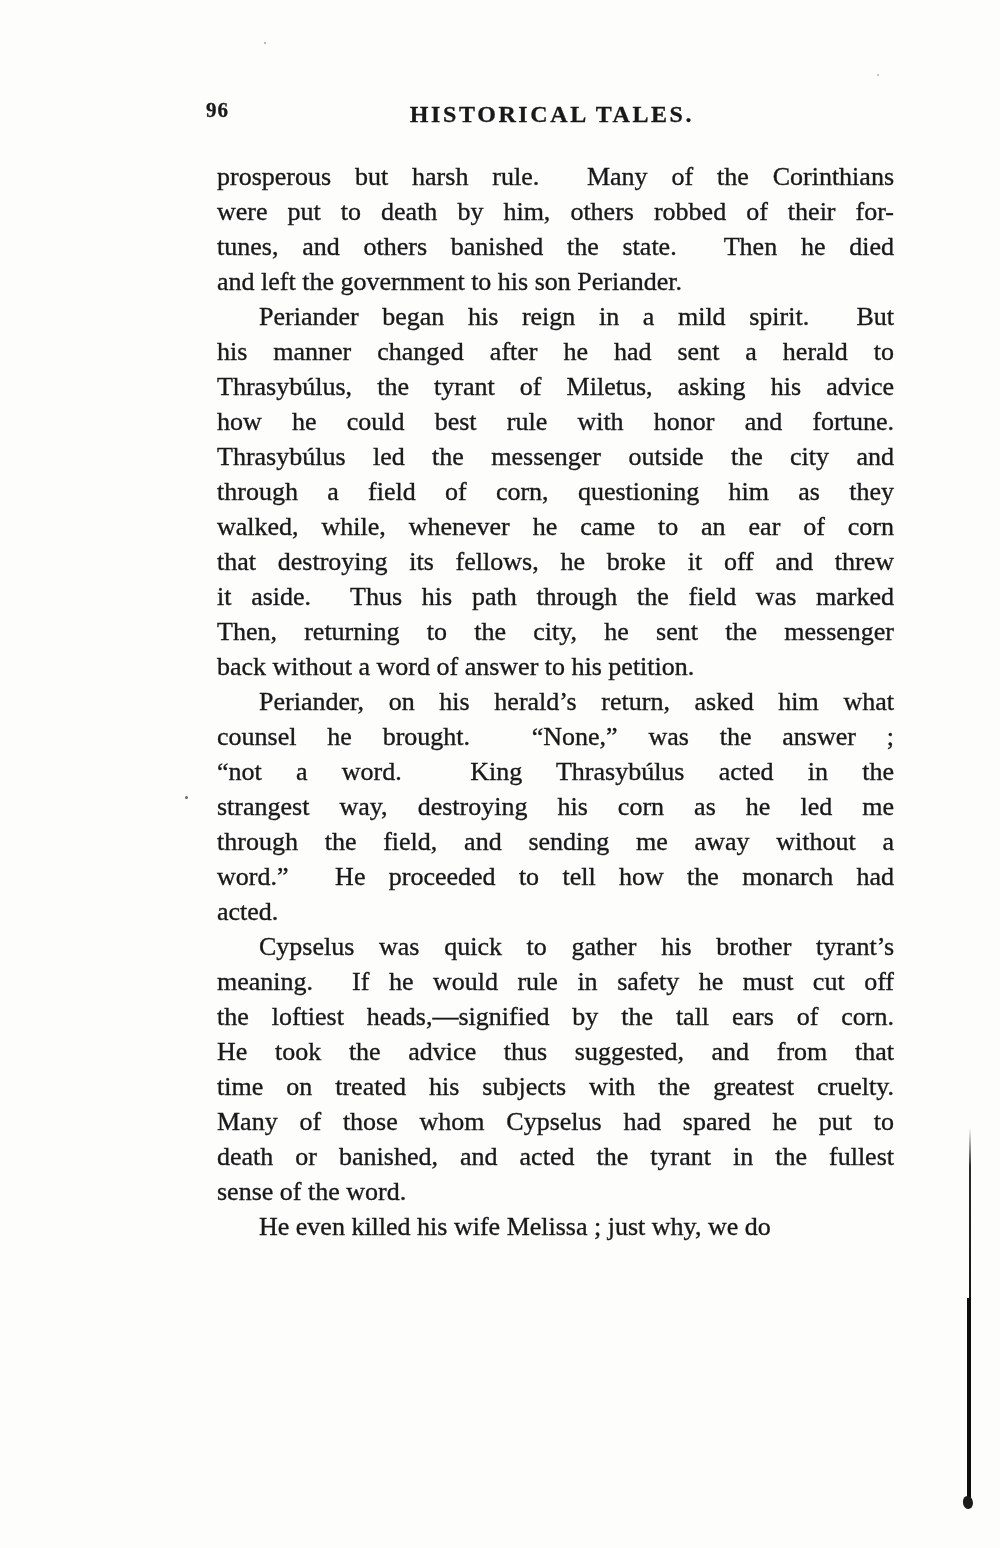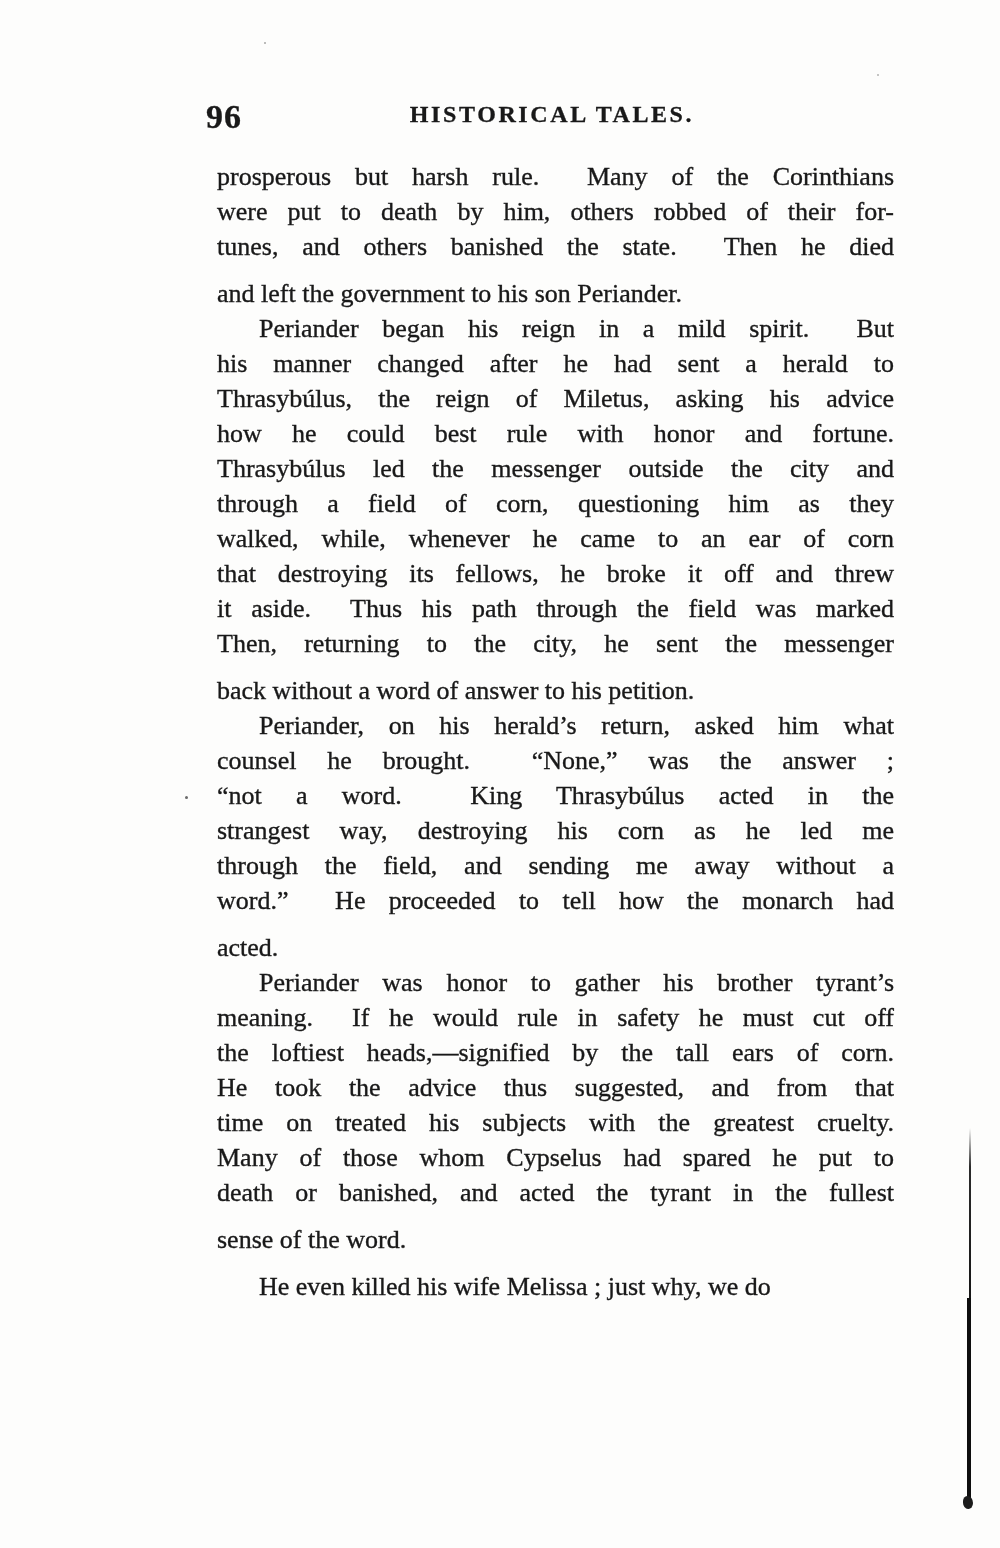--- a/index.html
+++ b/index.html
@@ -16,21 +16,21 @@
     position: absolute;
     top: 98px;
     left: 0;
     width: 100%;
     height: 32px;
   }
   .page-number {
     position: absolute;
     left: 206px;
     top: 0;
-    font-size: 34px;
+    font-size: 21px;
     font-weight: bold;
     letter-spacing: 1px;
     -webkit-text-stroke: 0.3px #191919;
   }
   .header-title {
     position: absolute;
     left: 552px;
     top: 3px;
     transform: translateX(-50%);
     font-size: 24px;
@@ -46,21 +46,21 @@
     width: 677px;
     font-size: 26px;
     line-height: 35px;
     -webkit-text-stroke: 0.35px #191919;
   }
   .line {
     white-space: pre-wrap;
     text-align: justify;
     text-align-last: justify;
   }
-  .line.flush { text-align-last: left; margin-top: 12px; }
+  .line.flush { text-align-last: left; }
   .line.indent { text-indent: 42px; }
   
   .artifact-line-thin {
     position: absolute;
     left: 969px;
     top: 1128px;
     width: 2px;
     height: 176px;
     background: linear-gradient(to bottom, rgba(20,20,20,0), rgba(20,20,20,0.9) 22%, #151515);
   }
@@ -100,37 +100,37 @@
     <div class="header-title">HISTORICAL TALES.</div>
   </div>
 
   <div class="text-block">
       <div class="line">prosperous but harsh rule.  Many of the Corinthians</div>
       <div class="line">were put to death by him, others robbed of their for-</div>
       <div class="line">tunes, and others banished the state.  Then he died</div>
       <div class="line flush">and left the government to his son Periander.</div>
       <div class="line indent">Periander began his reign in a mild spirit.  But</div>
       <div class="line">his manner changed after he had sent a herald to</div>
-      <div class="line">Thrasybúlus, the reign of Miletus, asking his advice</div>
+      <div class="line">Thrasybúlus, the tyrant of Miletus, asking his advice</div>
       <div class="line">how he could best rule with honor and fortune.</div>
       <div class="line">Thrasybúlus led the messenger outside the city and</div>
       <div class="line">through a field of corn, questioning him as they</div>
       <div class="line">walked, while, whenever he came to an ear of corn</div>
       <div class="line">that destroying its fellows, he broke it off and threw</div>
       <div class="line">it aside.  Thus his path through the field was marked</div>
       <div class="line">Then, returning to the city, he sent the messenger</div>
       <div class="line flush">back without a word of answer to his petition.</div>
       <div class="line indent">Periander, on his herald’s return, asked him what</div>
       <div class="line">counsel he brought.  “None,” was the answer ;</div>
       <div class="line">“not a word.  King Thrasybúlus acted in the</div>
       <div class="line">strangest way, destroying his corn as he led me</div>
       <div class="line">through the field, and sending me away without a</div>
       <div class="line">word.”  He proceeded to tell how the monarch had</div>
       <div class="line flush">acted.</div>
-      <div class="line indent">Periander was honor to gather his brother tyrant’s</div>
+      <div class="line indent">Cypselus was quick to gather his brother tyrant’s</div>
       <div class="line">meaning.  If he would rule in safety he must cut off</div>
       <div class="line">the loftiest heads,—signified by the tall ears of corn.</div>
       <div class="line">He took the advice thus suggested, and from that</div>
       <div class="line">time on treated his subjects with the greatest cruelty.</div>
       <div class="line">Many of those whom Cypselus had spared he put to</div>
       <div class="line">death or banished, and acted the tyrant in the fullest</div>
       <div class="line flush">sense of the word.</div>
       <div class="line indent flush">He even killed his wife Melissa ; just why, we do</div>
     </div>
 

